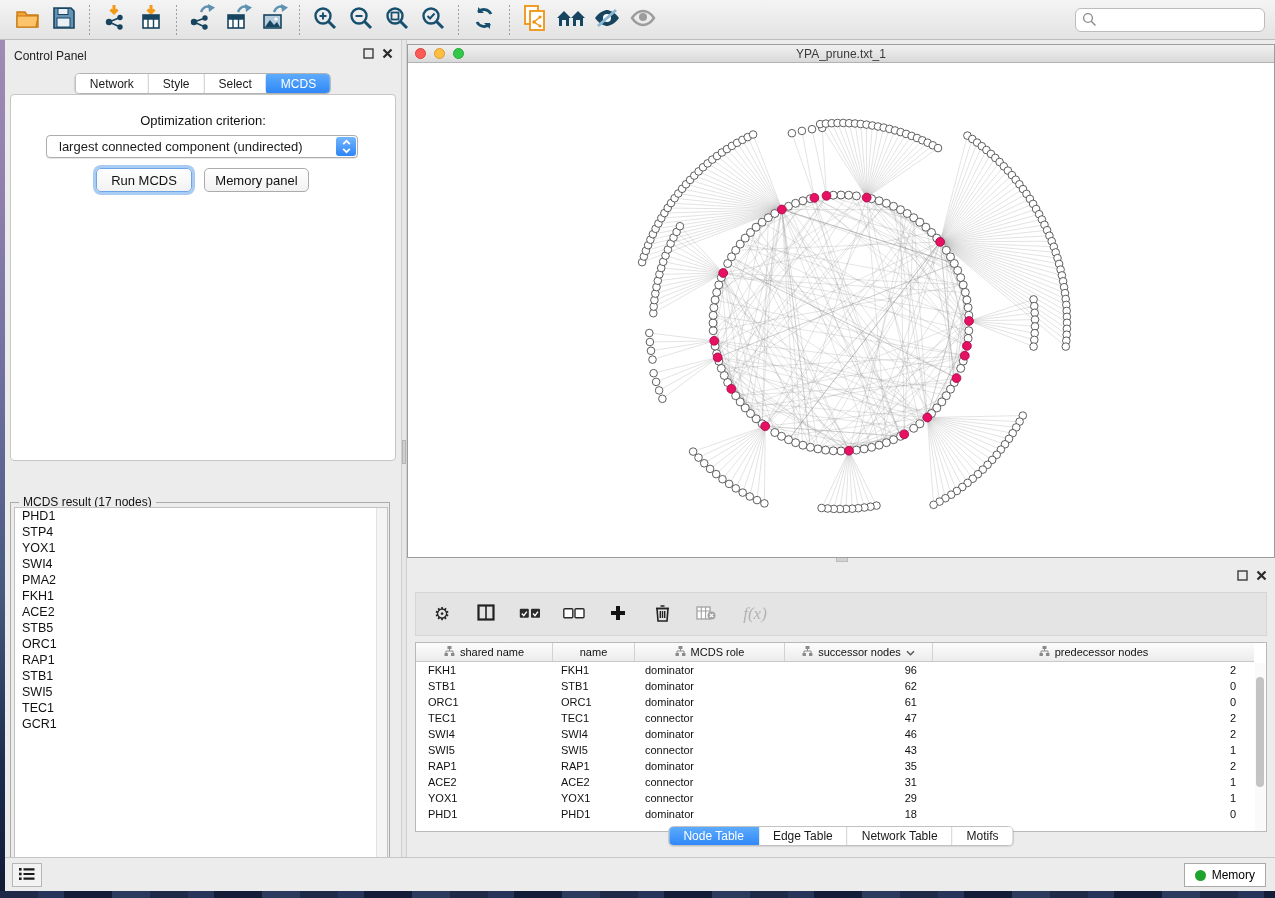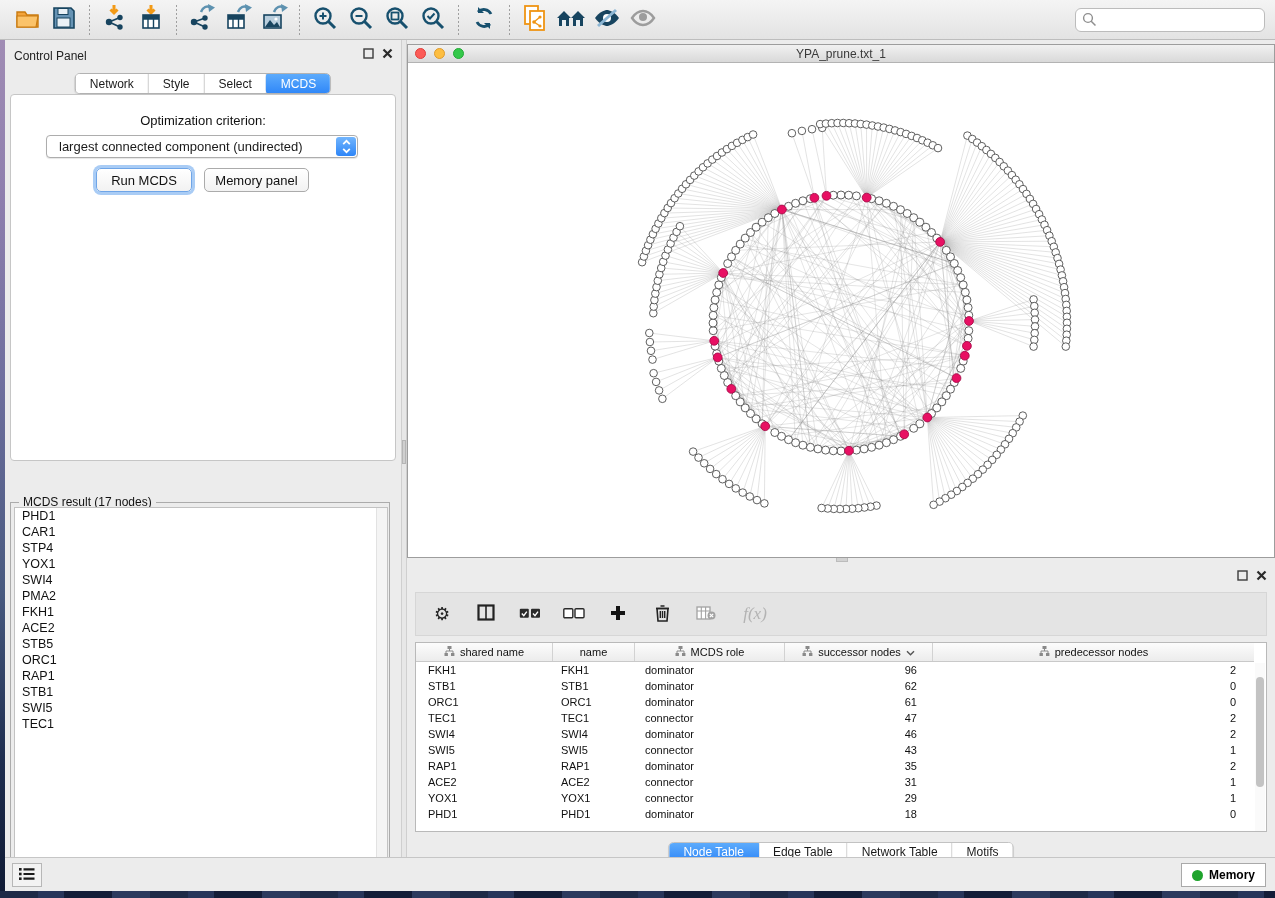--- a/index.html
+++ b/index.html
@@ -81,29 +81,29 @@
     border-right:1px solid #d2d2d2; height:100%; cursor:pointer; }
   .th:last-child { border-right:none; }
   .c0 { width:137px; } .c1 { width:82px; } .c2 { width:150px; } .c3 { width:148px; } .c4 { width:321px; }
   .tbody { position:absolute; left:0; top:19px; width:838px; }
   .trow { display:flex; height:16px; align-items:center; }
   .tcell { font-size:11px; color:#111; overflow:hidden; white-space:nowrap; }
   .tcell.c0 { padding-left:12px; } .tcell.c1 { padding-left:8px; } .tcell.c2 { padding-left:10px; }
   .tcell.c3 { text-align:right; padding-right:16px; } .tcell.c4 { text-align:right; padding-right:18px; }
   .tscroll { position:absolute; right:1px; top:20px; width:10px; height:168px; background:#fafafa; }
   .tthumb { position:absolute; left:1px; top:14px; width:8px; height:110px; background:#c3c3c3; border-radius:4px; }
-  .tp-tabs { position:absolute; left:50%; transform:translateX(-50%); top:280px; display:flex; height:20px;
+  .tp-tabs { position:absolute; left:50%; transform:translateX(-50%); top:264px; display:flex; height:20px;
     border:1px solid #c2c2c2; border-radius:5px; background:#fff; overflow:hidden; box-shadow:0 1px 1px rgba(0,0,0,.1); }
 
   
   .status { position:absolute; left:5px; top:857px; width:1270px; height:34px; background:#ececec; border-top:1px solid #c6c6c6; }
   .list-btn { position:absolute; left:7px; top:5px; width:30px; height:24px; background:#f3f3f3; border:1px solid #b7b7b7;
     display:flex; align-items:center; justify-content:center; cursor:pointer; }
   .mem-btn { position:absolute; right:9px; top:5px; height:24px; background:#fff; border:1px solid #a9a9a9;
-    display:flex; align-items:center; gap:6px; padding:0 10px; font-size:12px; cursor:pointer;font-weight:bold; }
+    display:flex; align-items:center; gap:6px; padding:0 10px; font-size:12px; cursor:pointer; }
   .mem-dot { width:11px; height:11px; border-radius:50%; background:#1ea32c; }
 </style>
 </head>
 <body>
 
 <div class="screen">
 
   <div class="wp-left"></div>
   <div class="wp-bottom"></div>
 
@@ -295,33 +295,33 @@
           </span>
       </div>
       <button class="btn focusring" style="left:85px; top:73px; width:96px;">Run MCDS</button>
       <button class="btn" style="left:193px; top:73px; width:105px;">Memory panel</button>
     </div>
     <div class="groupbox">
       <span class="gb-legend">MCDS result (17 nodes)</span>
       <div class="mcds-list">
         <div class="mcds-scroll"></div>
       <div class="mcds-item">PHD1</div>
-          <div class="mcds-item">CAR1</div>
           <div class="mcds-item">STP4</div>
           <div class="mcds-item">YOX1</div>
           <div class="mcds-item">SWI4</div>
           <div class="mcds-item">PMA2</div>
           <div class="mcds-item">FKH1</div>
           <div class="mcds-item">ACE2</div>
           <div class="mcds-item">STB5</div>
           <div class="mcds-item">ORC1</div>
           <div class="mcds-item">RAP1</div>
           <div class="mcds-item">STB1</div>
           <div class="mcds-item">SWI5</div>
           <div class="mcds-item">TEC1</div>
+          <div class="mcds-item">GCR1</div>
         </div>
     </div>
   </div>
 
   <div class="v-split">
       <div class="grip"></div>
     </div>
   <div class="h-grip"></div>
 
   <div class="net-win">

